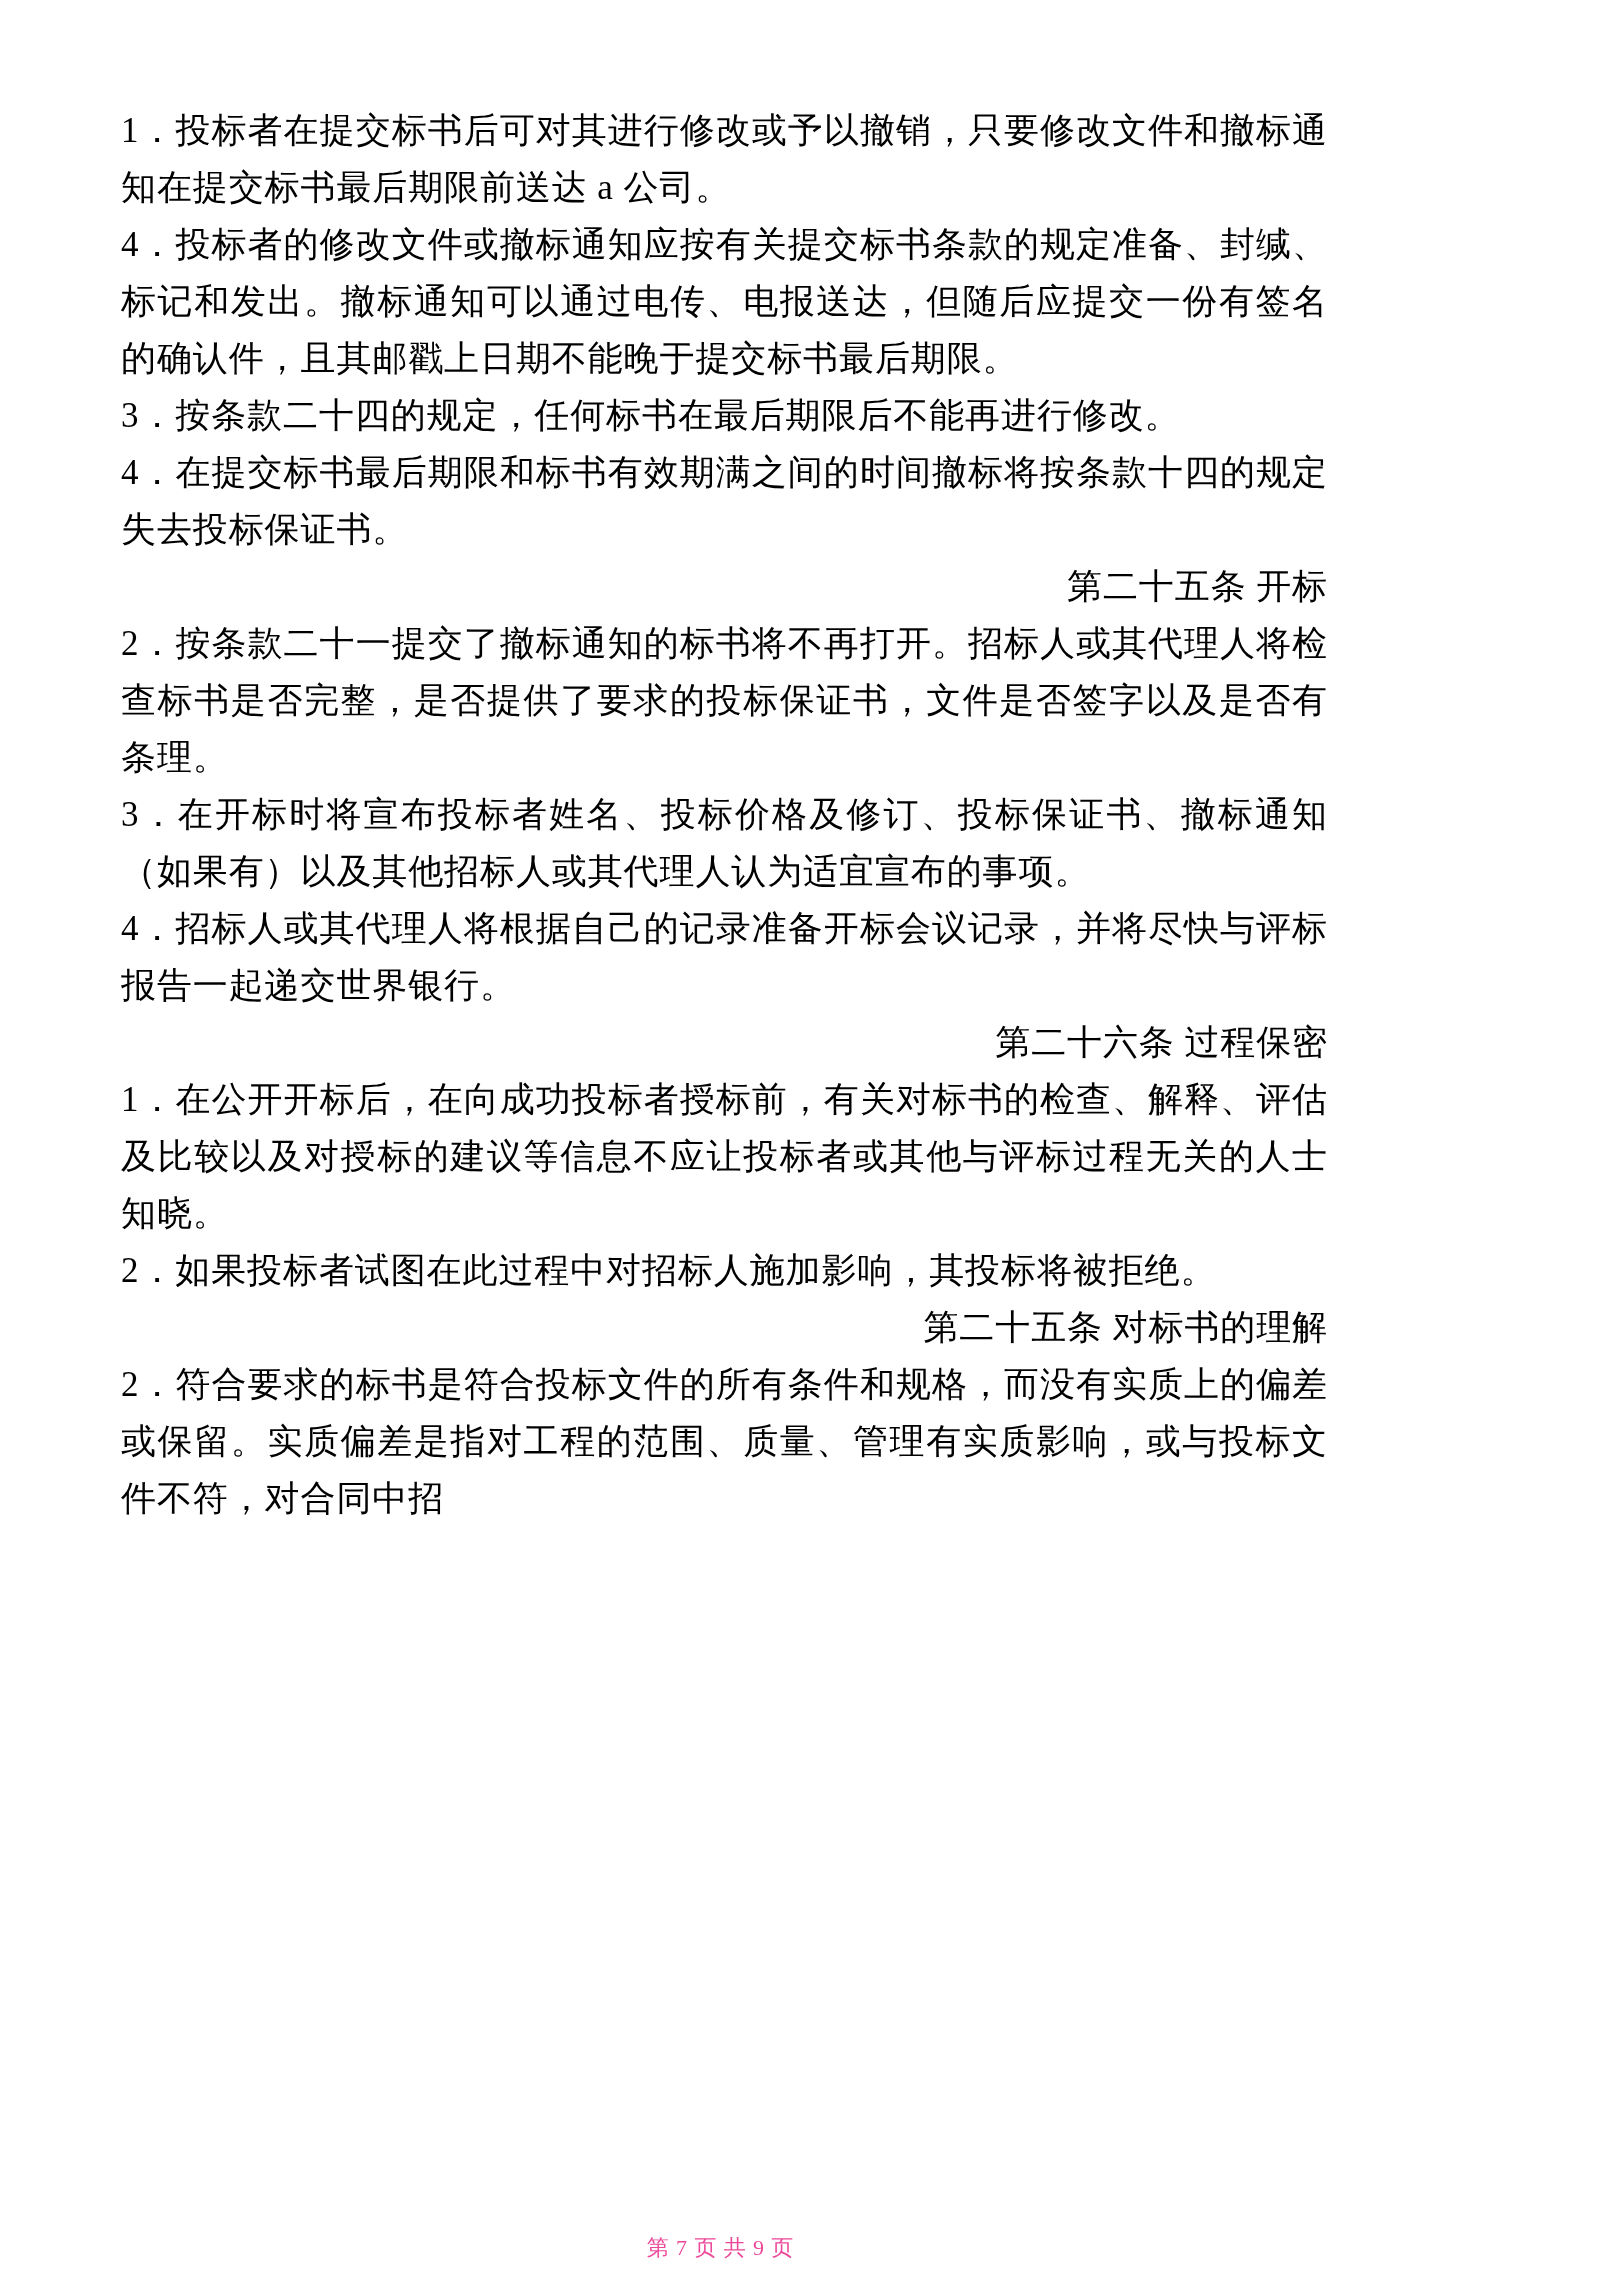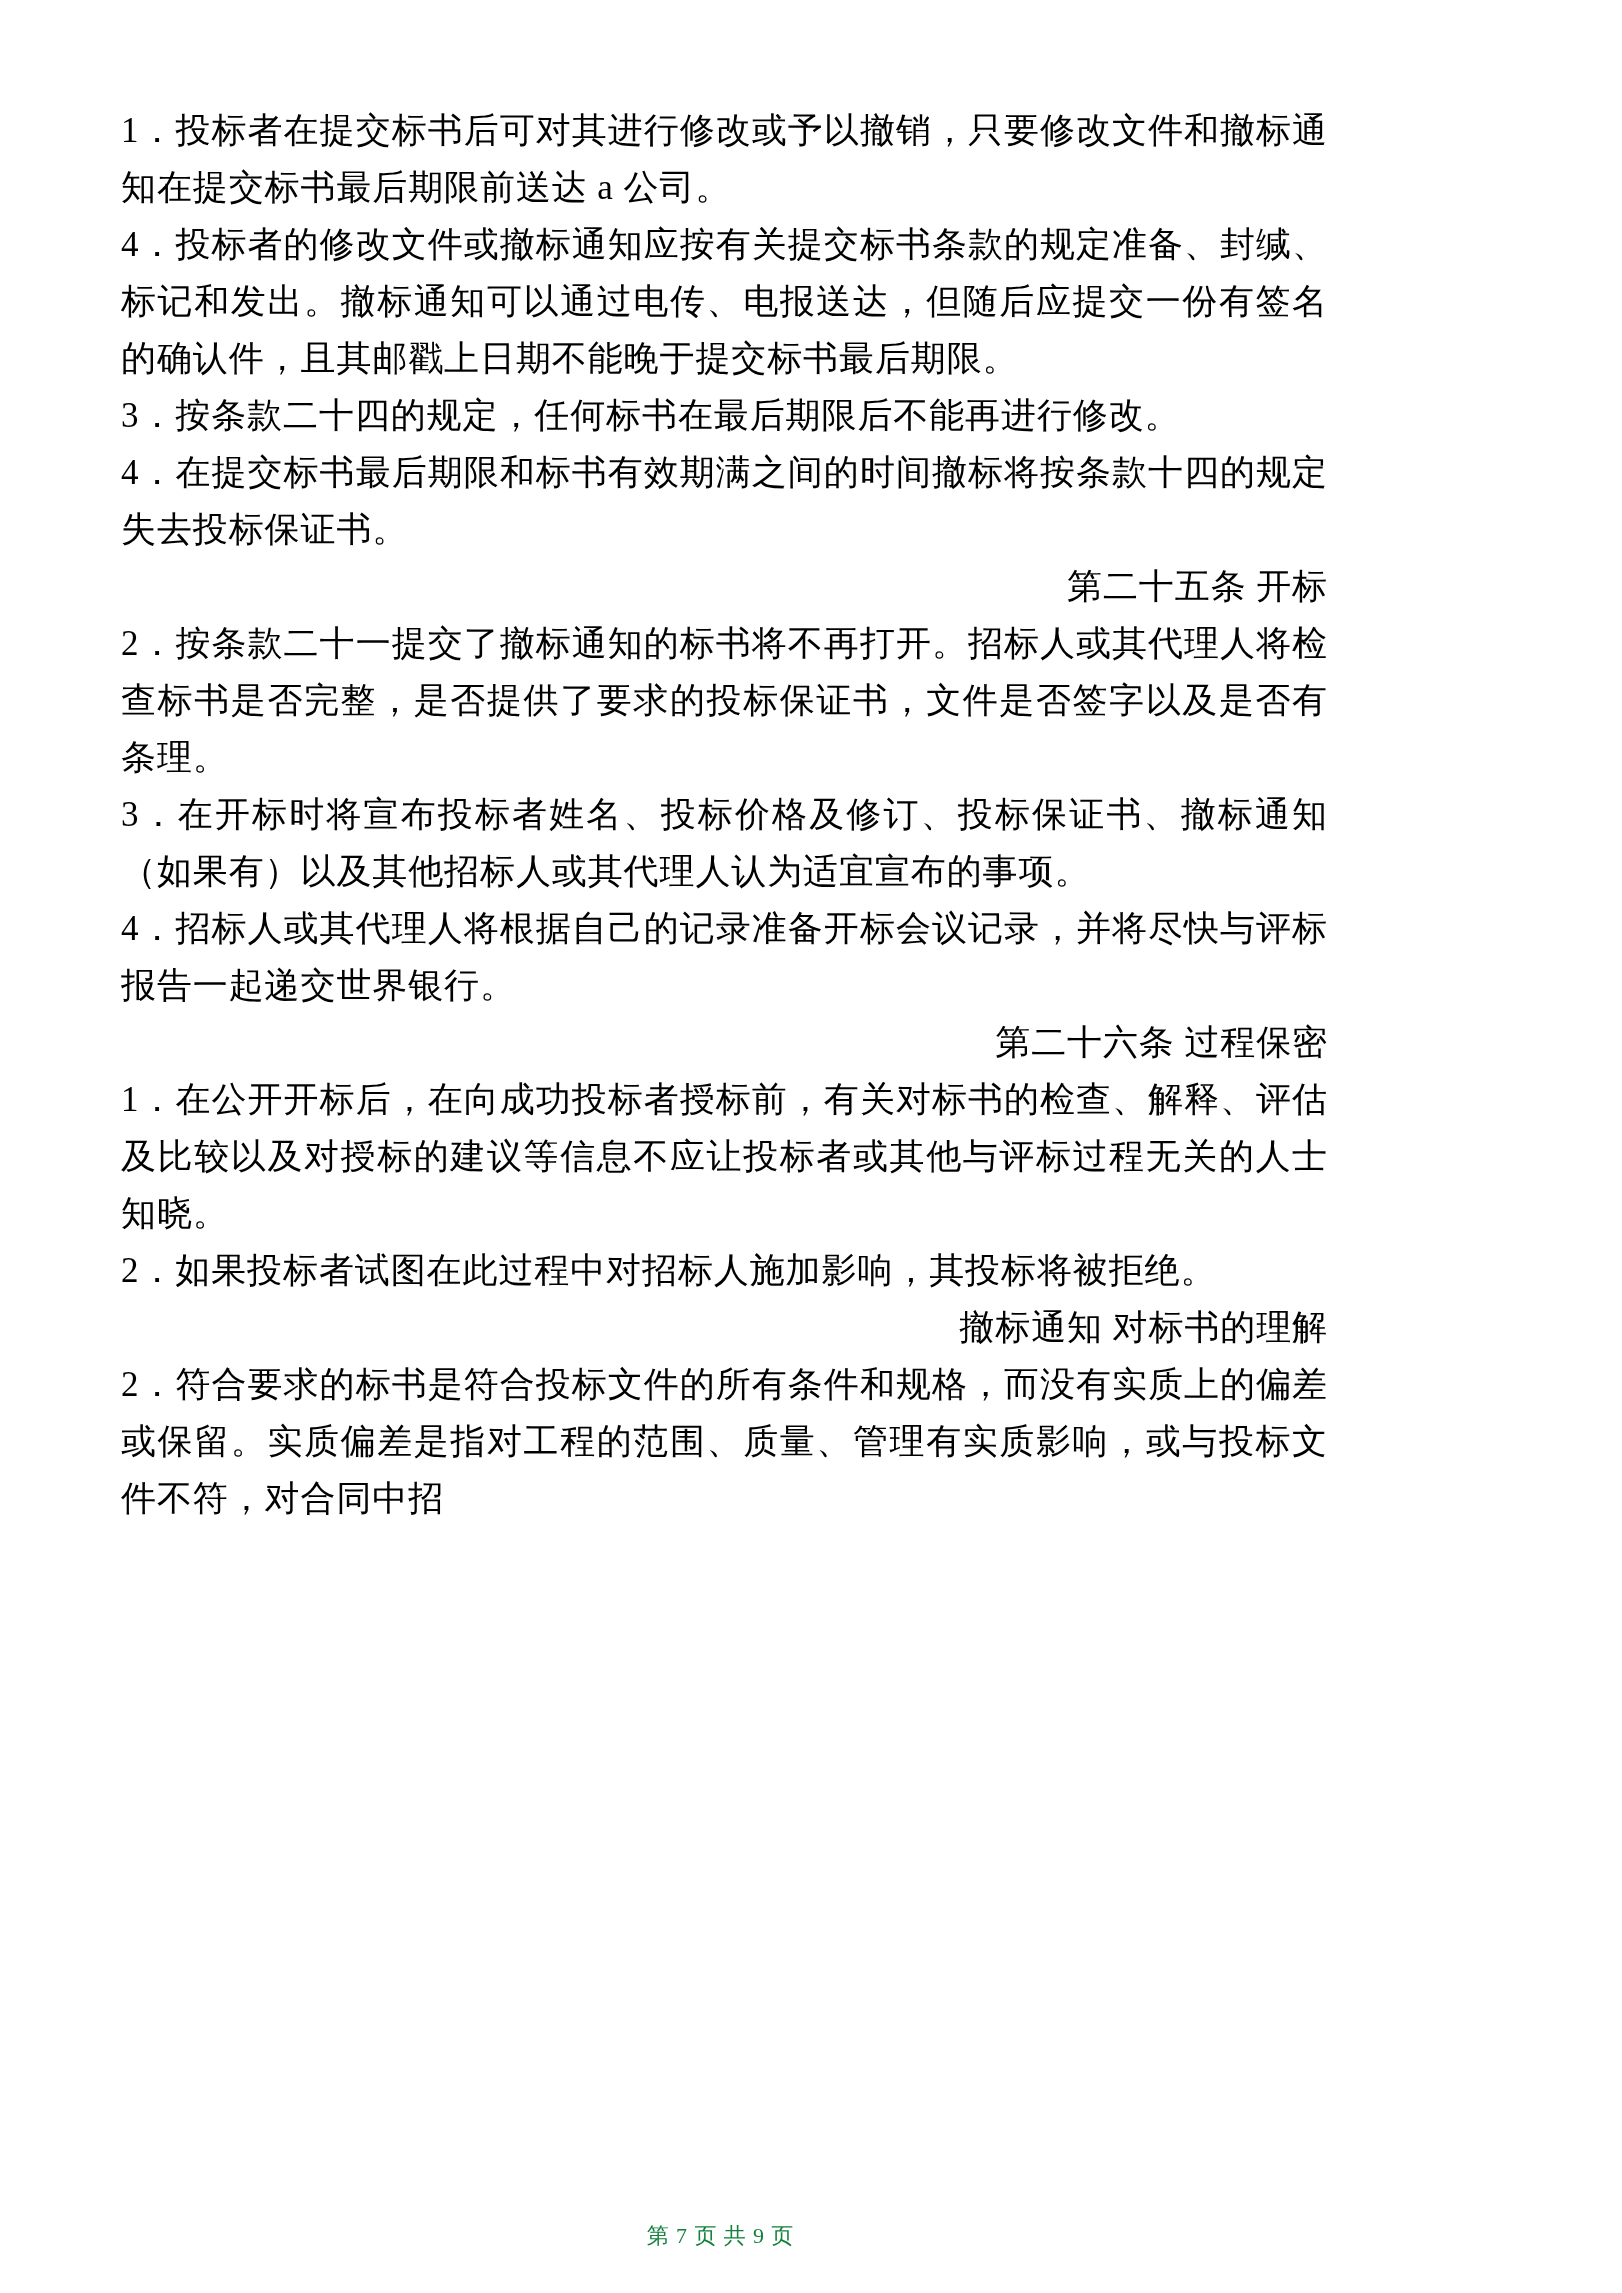--- a/index.html
+++ b/index.html
@@ -32,43 +32,43 @@
   }
   .para {
     text-align: justify;
     text-justify: inter-ideograph;
   }
   .heading {
     text-align: right;
   }
   .footer {
     position: absolute;
-    bottom: 43px;
+    bottom: 31px;
     left: 0;
     width: 100%;
     text-align: center;
     font-size: 22px;
     letter-spacing: 0.9px;
-    color: #15803d;
+    color: #ec4899;
   }
 </style>
 </head>
 <body>
 
 <div class="page">
   <div class="content">
     <p class="para">1．投标者在提交标书后可对其进行修改或予以撤销，只要修改文件和撤标通知在提交标书最后期限前送达 a 公司。</p>
     <p class="para">4．投标者的修改文件或撤标通知应按有关提交标书条款的规定准备、封缄、标记和发出。撤标通知可以通过电传、电报送达，但随后应提交一份有签名的确认件，且其邮戳上日期不能晚于提交标书最后期限。</p>
     <p class="para">3．按条款二十四的规定，任何标书在最后期限后不能再进行修改。</p>
     <p class="para">4．在提交标书最后期限和标书有效期满之间的时间撤标将按条款十四的规定失去投标保证书。</p>
     <h2 class="heading">第二十五条 开标</h2>
     <p class="para">2．按条款二十一提交了撤标通知的标书将不再打开。招标人或其代理人将检查标书是否完整，是否提供了要求的投标保证书，文件是否签字以及是否有条理。</p>
     <p class="para">3．在开标时将宣布投标者姓名、投标价格及修订、投标保证书、撤标通知（如果有）以及其他招标人或其代理人认为适宜宣布的事项。</p>
     <p class="para">4．招标人或其代理人将根据自己的记录准备开标会议记录，并将尽快与评标报告一起递交世界银行。</p>
     <h2 class="heading">第二十六条 过程保密</h2>
     <p class="para">1．在公开开标后，在向成功投标者授标前，有关对标书的检查、解释、评估及比较以及对授标的建议等信息不应让投标者或其他与评标过程无关的人士知晓。</p>
     <p class="para">2．如果投标者试图在此过程中对招标人施加影响，其投标将被拒绝。</p>
-    <h2 class="heading">撤标通知 对标书的理解</h2>
+    <h2 class="heading">第二十五条 对标书的理解</h2>
     <p class="para">2．符合要求的标书是符合投标文件的所有条件和规格，而没有实质上的偏差或保留。实质偏差是指对工程的范围、质量、管理有实质影响，或与投标文件不符，对合同中招</p>
   </div>
   <div class="footer">第 7 页 共 9 页</div>
 </div>
 
 
 </body></html>

